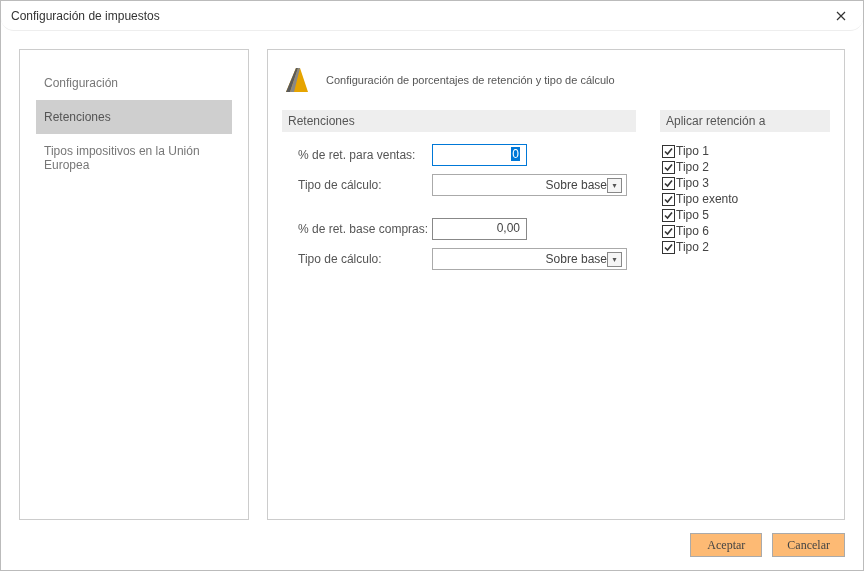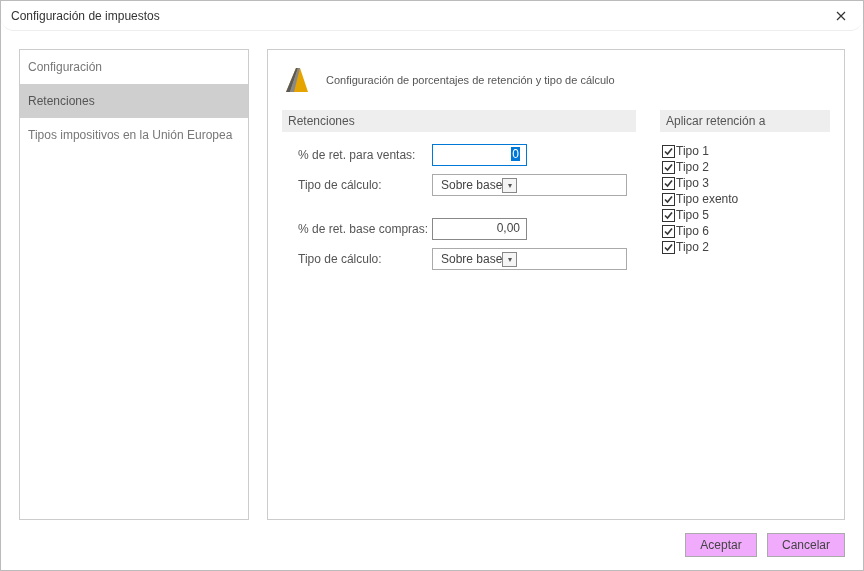--- a/index.html
+++ b/index.html
@@ -2,44 +2,44 @@
 <html><head>
 <meta charset="utf-8">
 <style>
   * { box-sizing: border-box; }
   html, body { margin:0; padding:0; font-family: "Segoe UI", Tahoma, sans-serif; font-size:12px; color:#444; background:#fff; }
   .window { width:864px; height:571px; border:1px solid #bbb; position:relative; display:flex; flex-direction:column; }
   .titlebar { height:30px; display:flex; align-items:center; justify-content:space-between; padding:0 0 0 10px; border-bottom:1px solid #eee;border-radius:13px;}
   .title { color:#333; }
   .close-btn { width:45px; height:30px; display:flex; align-items:center; justify-content:center; cursor:pointer; }
   .body { flex:1; display:flex; padding:18px 18px 0 18px; gap:18px; }
-  .sidebar { width:230px; border:1px solid #ccc; padding:0; }
+  .sidebar { width:230px; border:1px solid #ccc; padding:16px; }
   .sidebar-item { padding:10px 8px; color:#777; cursor:pointer; }
   .sidebar-item.selected { background:#cfcfcf; color:#555; }
   .content { flex:1; border:1px solid #ccc; padding:14px 14px 14px 14px; position:relative; }
   .header-row { display:flex; align-items:center; gap:12px; margin-bottom:14px; }
   .header-title { color:#555; font-size:11px; }
   .logo { width:32px; height:32px; }
   .columns { display:flex; gap:24px; }
   .left-col { flex:1; }
   .right-col { width:170px; }
   .section-header { background:#eee; padding:4px 6px; color:#555; margin-bottom:12px; }
   .form-row { display:flex; align-items:center; margin-bottom:8px; }
   .form-label { width:150px; padding-left:16px; color:#555; }
   .num-input { width:95px; height:22px; border:1px solid #888; text-align:right; padding:2px 6px; font-family:inherit; font-size:12px; color:#444;}
   .num-input.focused { border:1px solid #0078d7; background:#fff; }
   .num-input.focused .val { background:#0078d7; color:#fff; padding:0 1px;}
-  .select { width:195px; height:22px; border:1px solid #aaa; background:#fff; display:flex; align-items:center; justify-content:flex-start; padding:0 4px 0 8px; cursor:pointer; color:#444;}
+  .select { width:195px; height:22px; border:1px solid #aaa; background:#fff; display:flex; align-items:center; justify-content:flex-end; padding:0 4px 0 8px; cursor:pointer; color:#444;}
   .select .arrow { border:1px solid #888; width:15px; height:15px; display:flex; align-items:center; justify-content:center; font-size:8px; color:#555; background:#f5f5f5;}
   .spacer { height:14px; }
   .check-row { display:flex; align-items:center; gap:1px; margin-bottom:2px; padding-left:2px; color:#444;}
   .checkbox { width:13px; height:13px; border:1px solid #333; display:inline-flex; align-items:center; justify-content:center; }
   .checkbox svg { width:11px; height:11px; }
   .footer { height:50px; display:flex; justify-content:flex-end; align-items:center; gap:10px; padding:0 18px; }
-  .btn { min-width:72px; height:24px; border:1px solid #aaa; background:#f0abfc; padding:2px 14px; cursor:pointer; color:#444; font-family:Liberation Sans, sans-serif; font-size:12px;}
+  .btn { min-width:72px; height:24px; border:1px solid #aaa; background:#fdba74; padding:2px 14px; cursor:pointer; color:#444; font-family:Liberation Serif, serif; font-size:12px;}
 </style>
 </head>
 <body>
 
 <div class="window">
   <div class="titlebar">
     <span class="title">Configuración de impuestos</span>
     <div class="close-btn">
       <svg width="10" height="10" viewBox="0 0 10 10">
           <path d="M1 1 L9 9 M9 1 L1 9" stroke="#333" stroke-width="1.2" fill="none"></path>

